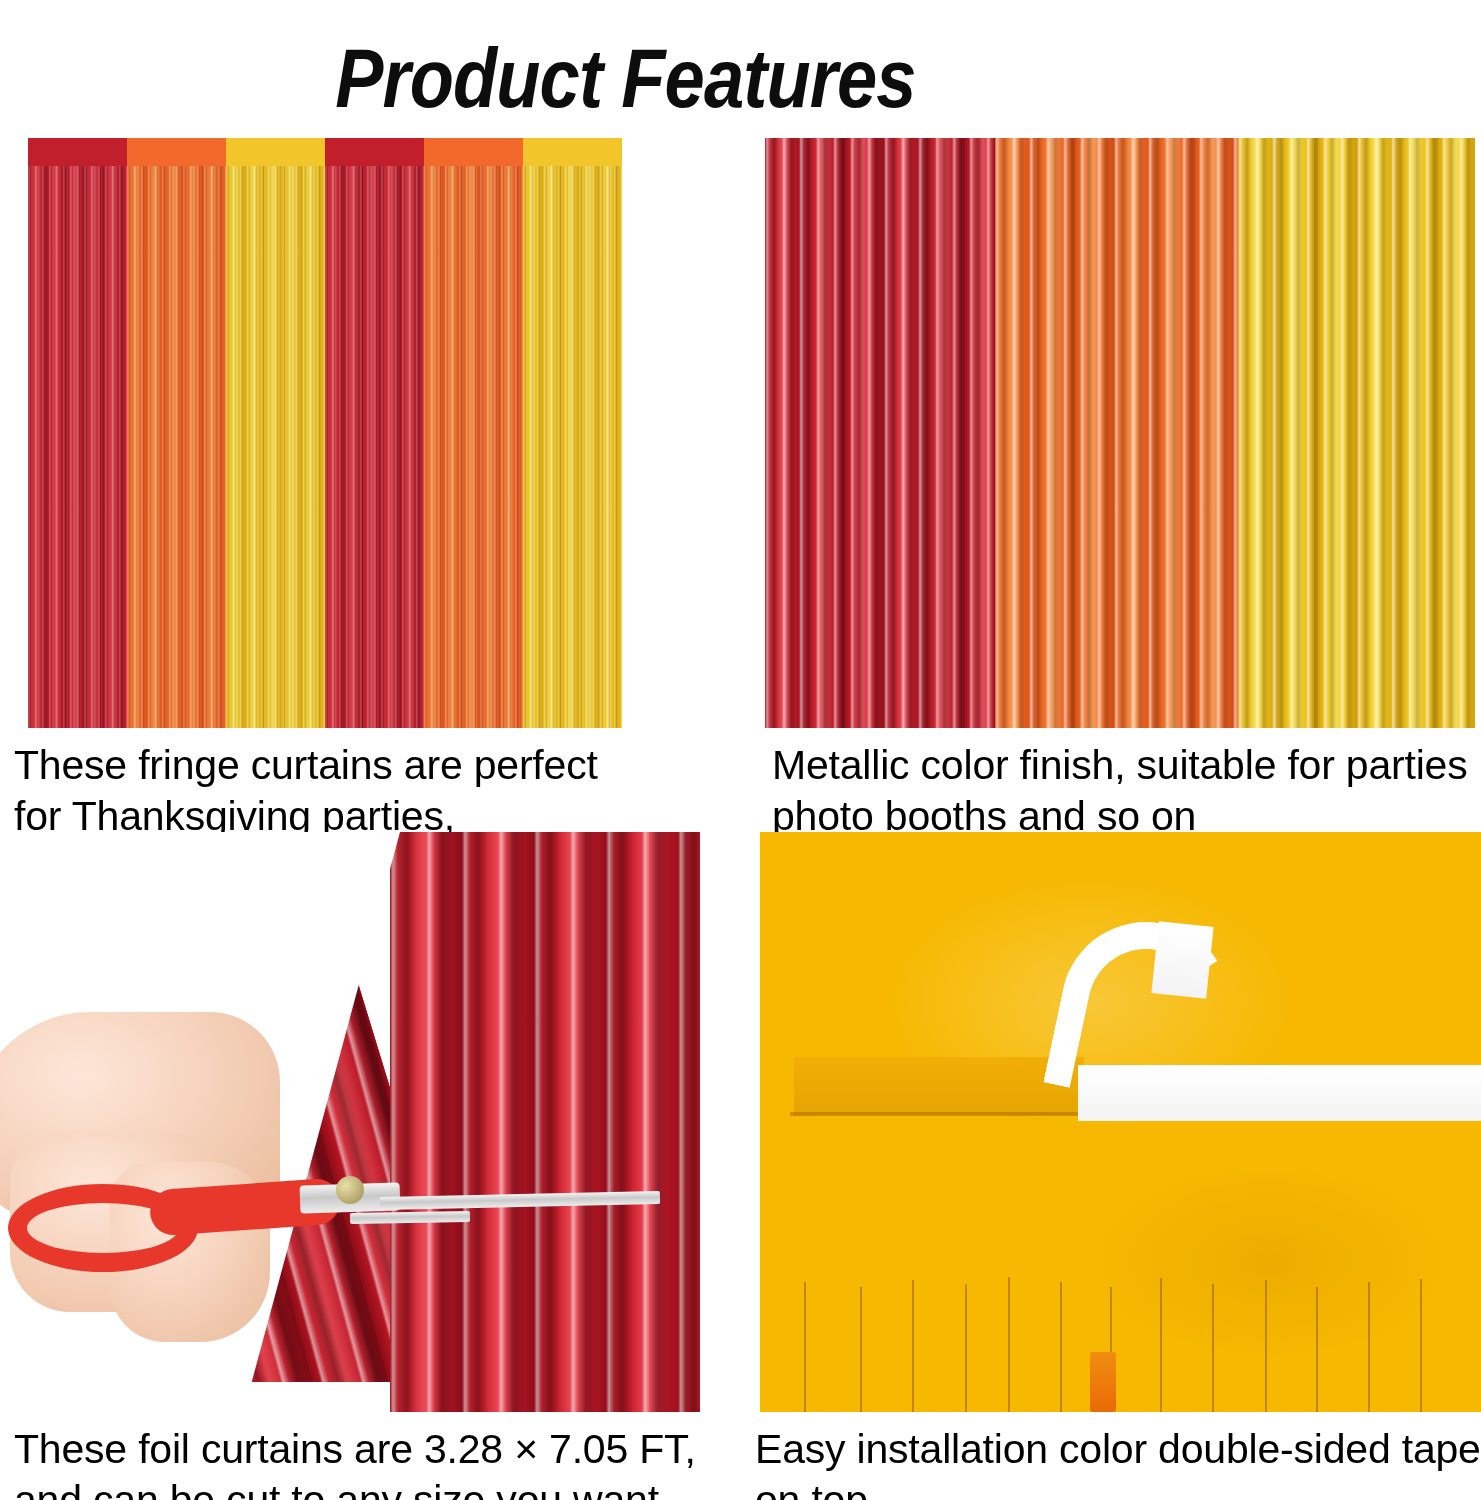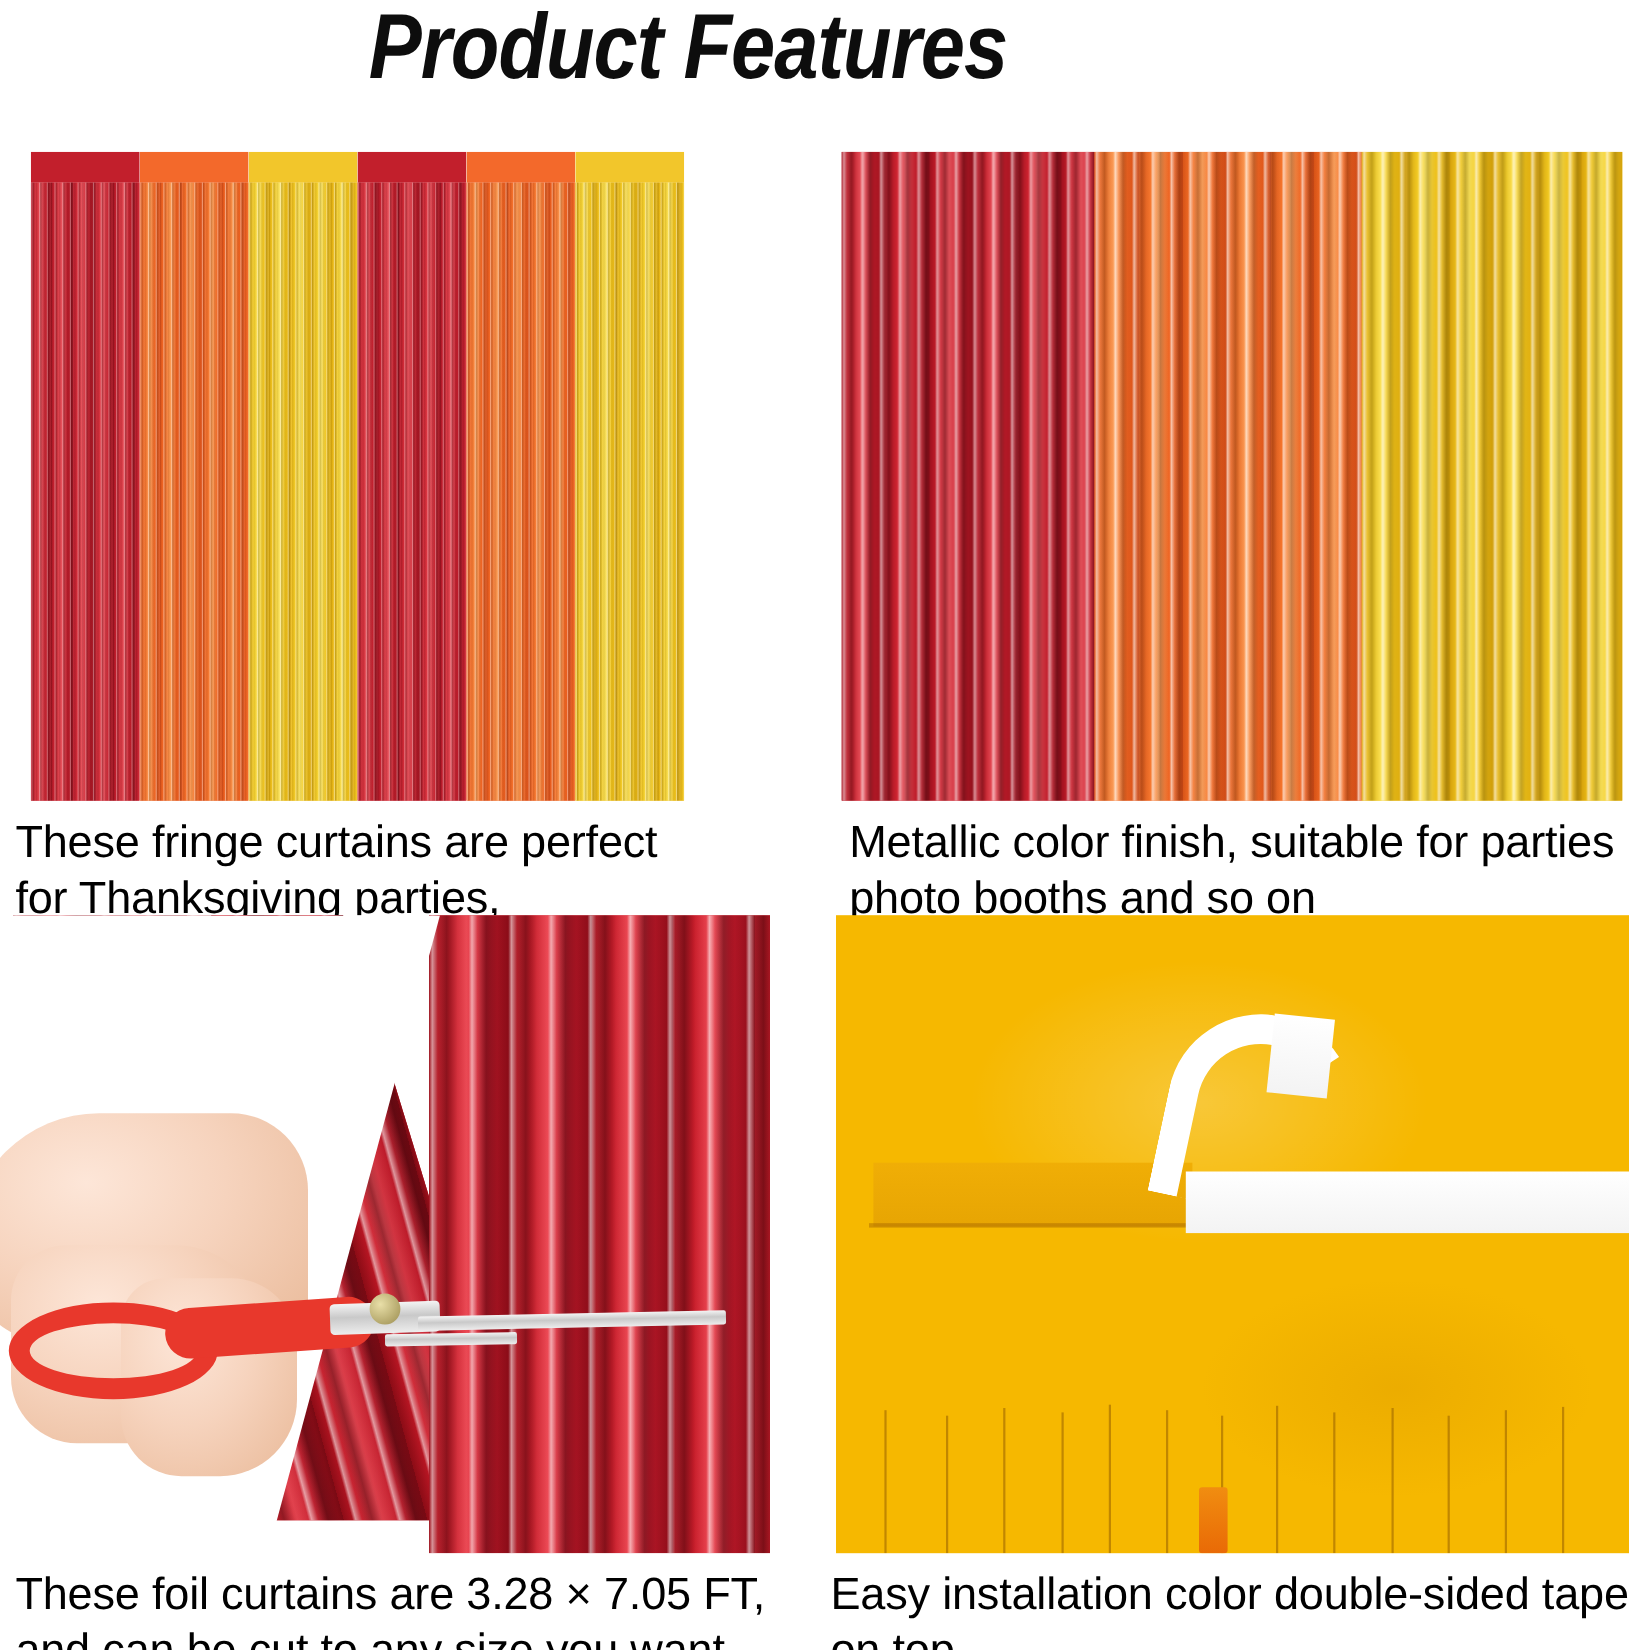--- a/index.html
+++ b/index.html
@@ -8,21 +8,21 @@
     width:1481px; height:1500px;
     font-family:"Liberation Sans", sans-serif;
     color:#111;
     position:relative;
     overflow:hidden;
   }
 
   
   .title-wrap {
     position:absolute; top:0; left:0; width:1250px; height:120px;
-    display:flex; align-items:flex-start; justify-content:center;
+    display:flex; align-items:flex-end; justify-content:center;
   }
   .title {
     font-size:84px;
     font-weight:bold;
     font-style:italic;
     letter-spacing:-1px;
     color:#0d0d0d;
     transform:scaleX(0.86);
     transform-origin:center;
     white-space:nowrap;

